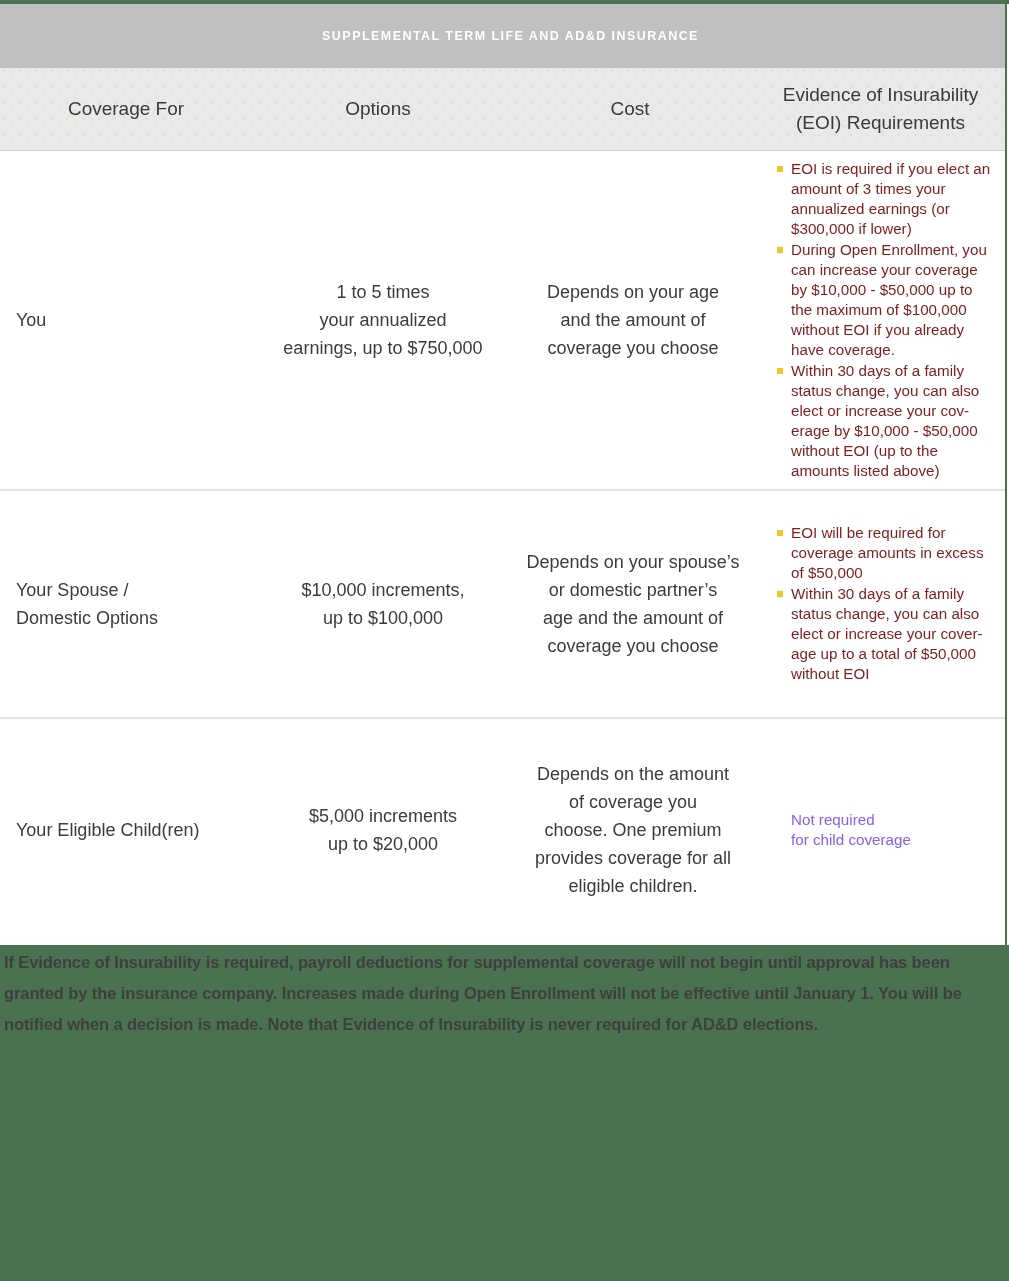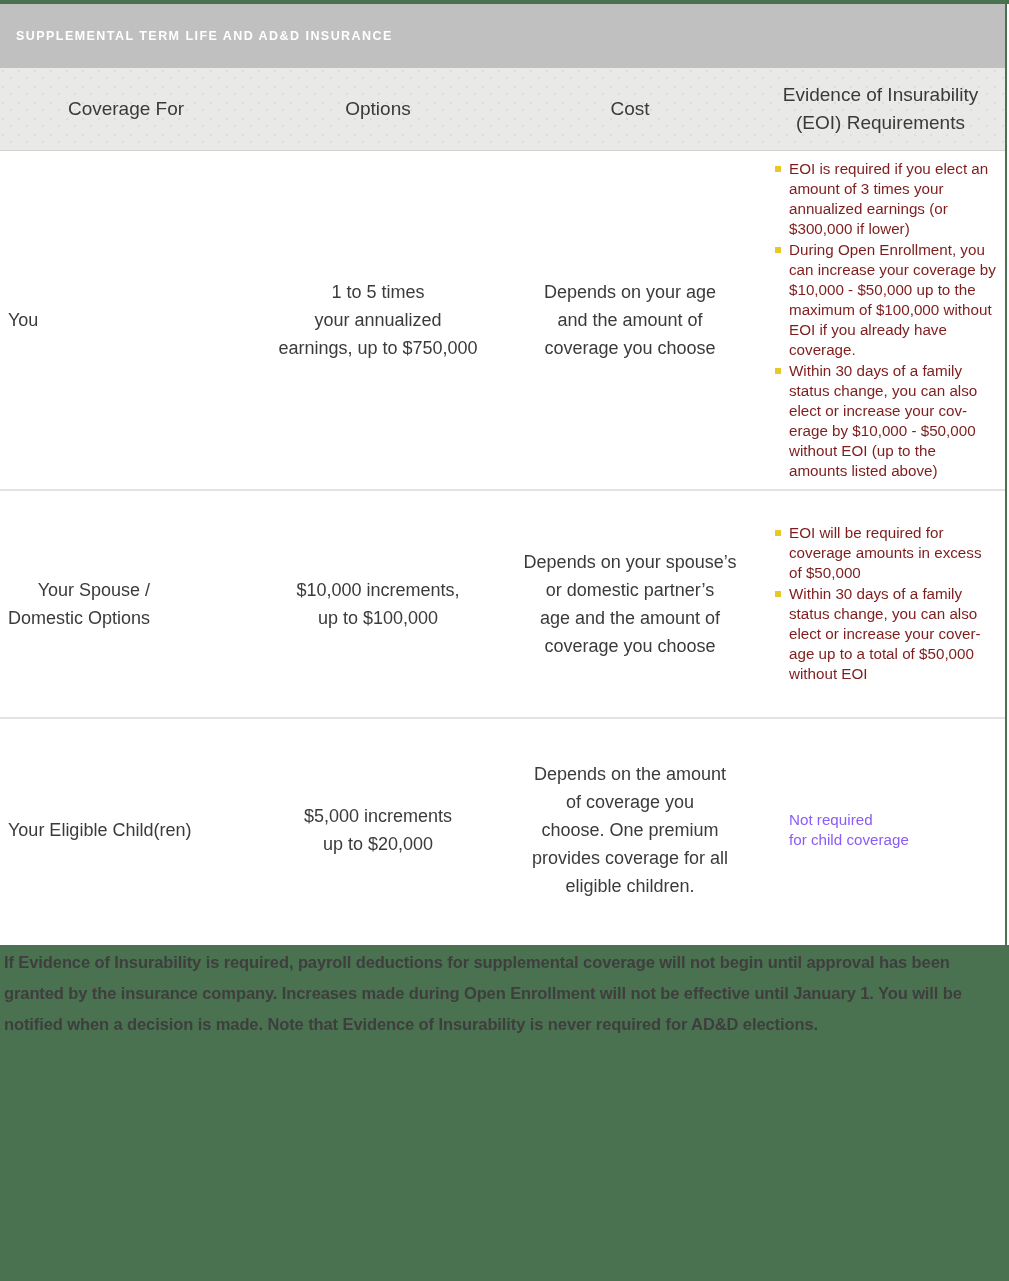--- a/index.html
+++ b/index.html
@@ -39,20 +39,21 @@
 
   
   .title-bar {
     position: absolute;
     top: 4px; left: 0;
     width: 1005px;
     height: 64px;
     background: #c0c0c0;
     display: flex;
     align-items: center;
+    justify-content: center;
     padding-left: 16px;
   }
   .title-bar .title-text {
     color: #ffffff;
     font-size: 12.5px;
     font-weight: bold;
     letter-spacing: 1.45px;
     text-transform: uppercase;
     white-space: nowrap;
   }
@@ -102,21 +103,21 @@
     color: #3b3b3b;
     font-size: 18px;
     line-height: 28px;
   }
   .body-row {
     border-bottom: 2px solid #e3e3e3;
     background: #ffffff;
   }
   .body-row:last-child { border-bottom: none; }
 
-  .cell.left   { justify-content: flex-start; text-align: right;  padding: 0 10px 0 8px; }
+  .cell.left   { justify-content: flex-start; text-align: left;  padding: 0 10px 0 8px; margin-left: 8px; }
   .cell.center { justify-content: center;     text-align: center; padding: 0 14px; }
   .cell.eoi    { justify-content: flex-start; align-items: center; padding: 0 8px 0 12px; }
 
   .row-you      { height: 340px; }
   .row-spouse   { height: 228px; }
   .row-child    { height: 222px; }
 
   
   ul.eoi-list {
     list-style: none;

